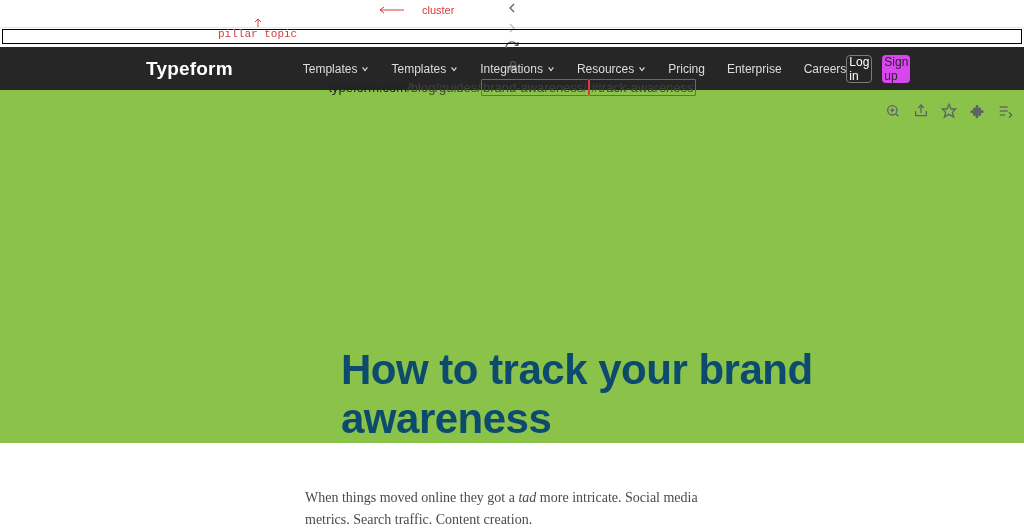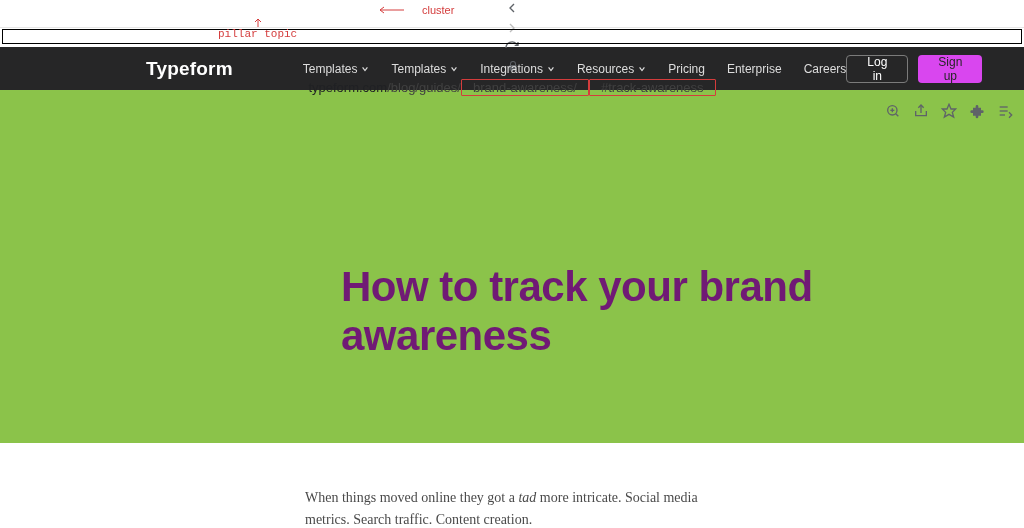--- a/index.html
+++ b/index.html
@@ -39,21 +39,21 @@
   .url-text {
     flex: 0 1 auto;
     display: flex; align-items: center;
     font-size: 13px;
     white-space: nowrap;
   }
   .url-domain { color: #202124; }
   .url-path   { color: #404040; }
   .url-seg-box {
     border: 1px solid #d43c3c;
-    padding: 0 11px;
+    padding: 0 1px;
     border-radius: 1px;
   }
   .right-icons {
     margin-left: auto;
     display: flex; align-items: center; gap: 6px;
     padding-right: 2px;
   }
   .right-icons .icon-btn { width: 22px; height: 22px; }
 
   
@@ -113,46 +113,45 @@
   }
   .nav-item { display: flex; align-items: center; gap: 4px; color: #ddd; cursor: pointer;}
   .caret { width: 8px; height: 8px; }
   .header-right {
     margin-left: auto;
     display: flex; align-items: center; gap: 10px;
     margin-right: 100px;
   }
   .btn {
     height: 28px;
-    padding: 0 20px;
+    padding: 0 2px;
     font-size: 12px;
     border-radius: 4px;
     display: flex; align-items: center; justify-content: center;
     cursor: pointer;
     font-weight: 500;
-    text-align: center;
   }
   .btn-outline {
     border: 1px solid #7b7b7b;
     background: transparent;
     color: #fff;
   }
   .btn-solid {
     border: none;
     background: #d946ef;
     color: #262627;
   }
 
   
   .hero {
     background: #8bc34a;
     height: 353px;
     display: flex;
-    align-items: center;
-    color: #701a75;
+    align-items: flex-end;
+    color: #0c4a6e;
   }
   .hero h1 {
     font-size: 42px;
     font-weight: 600;
     line-height: 1.15;
     letter-spacing: -.5px;
     margin-left: 341px;
     margin-top: 90px;
     max-width: 500px;
   }

